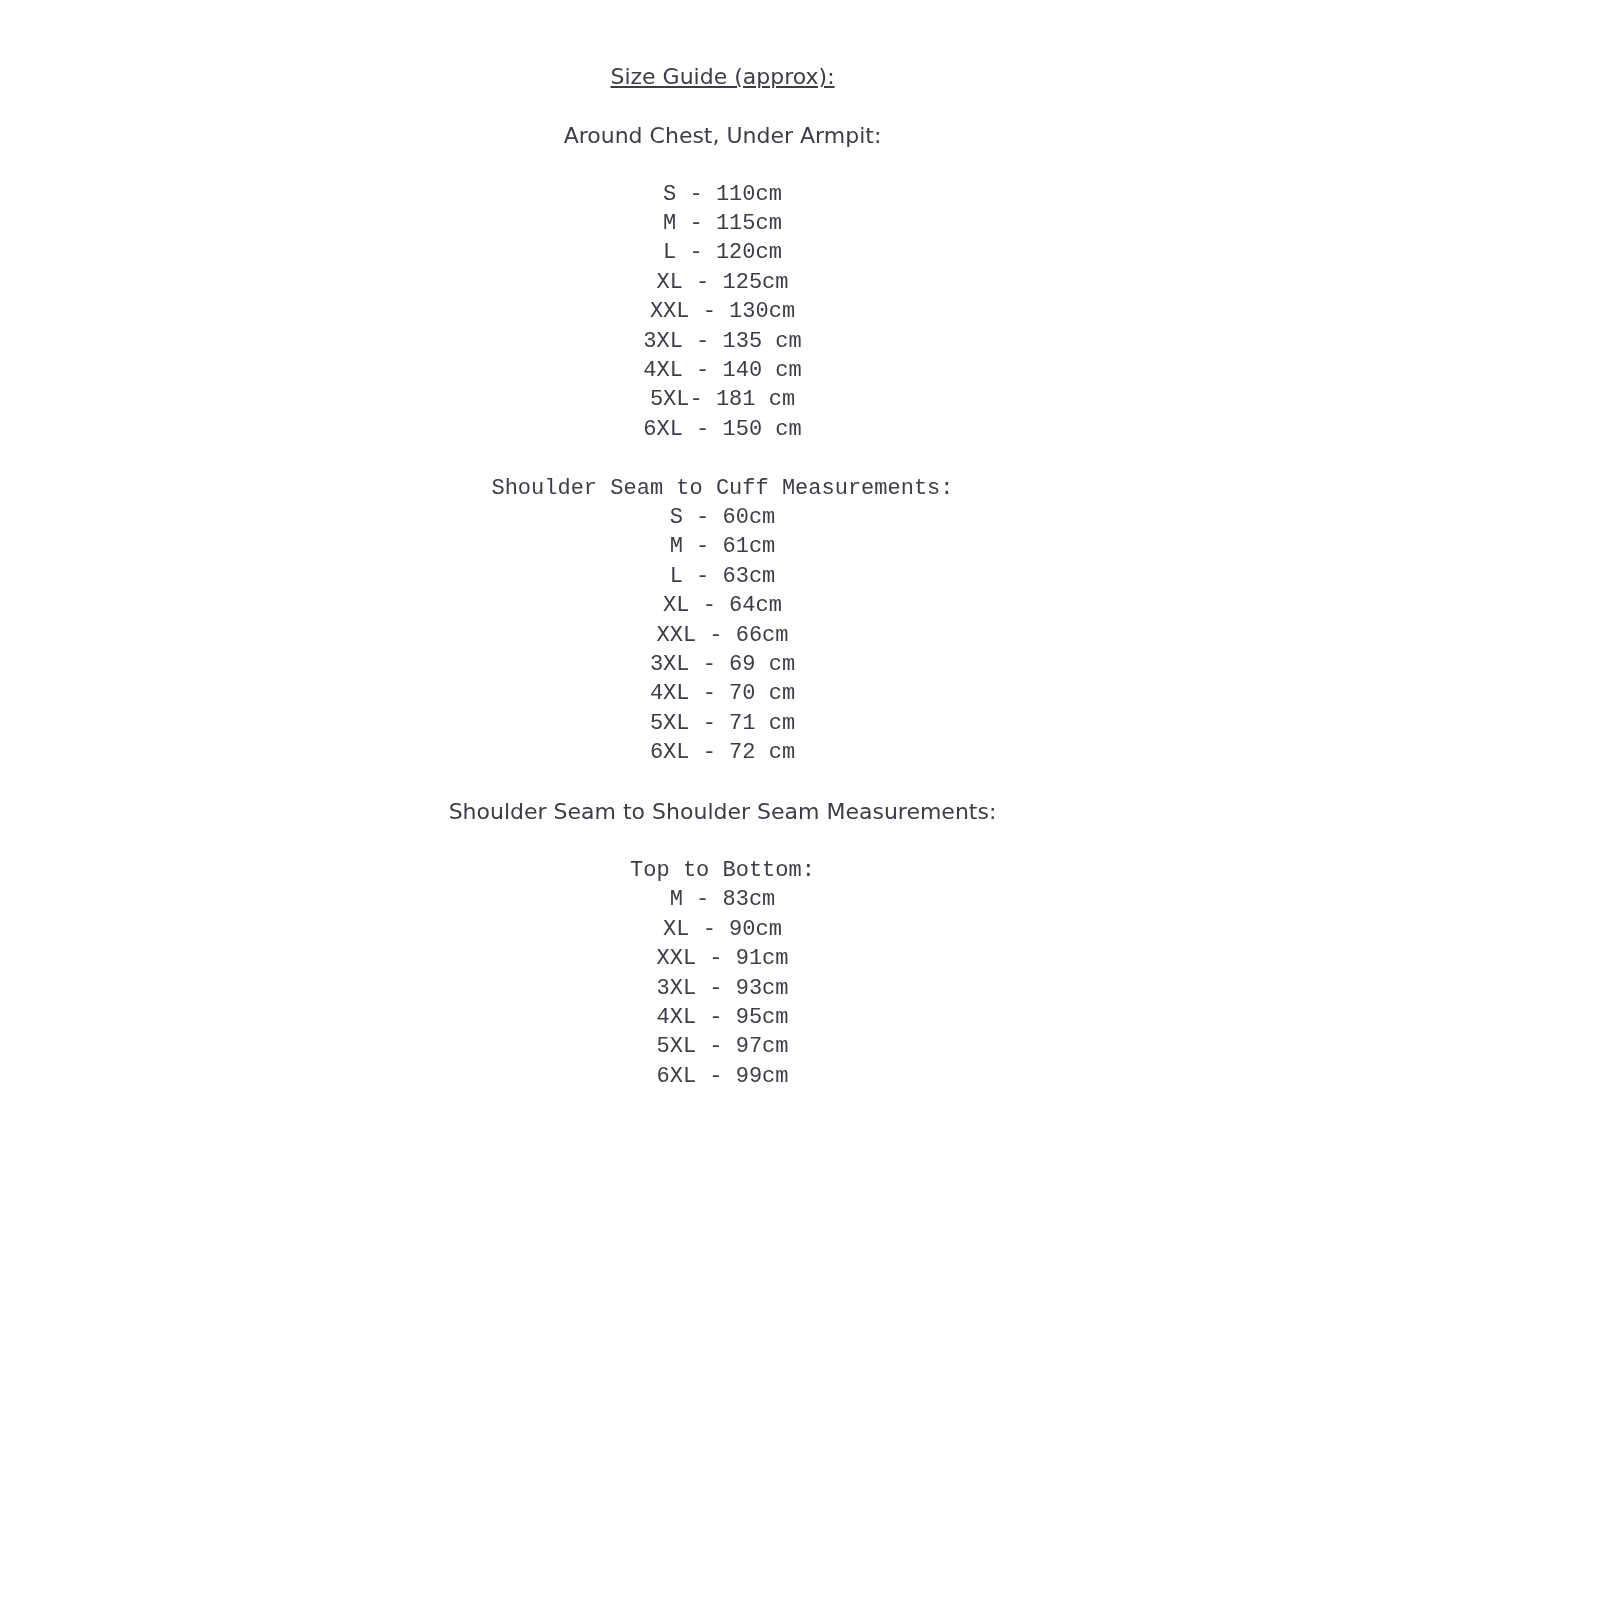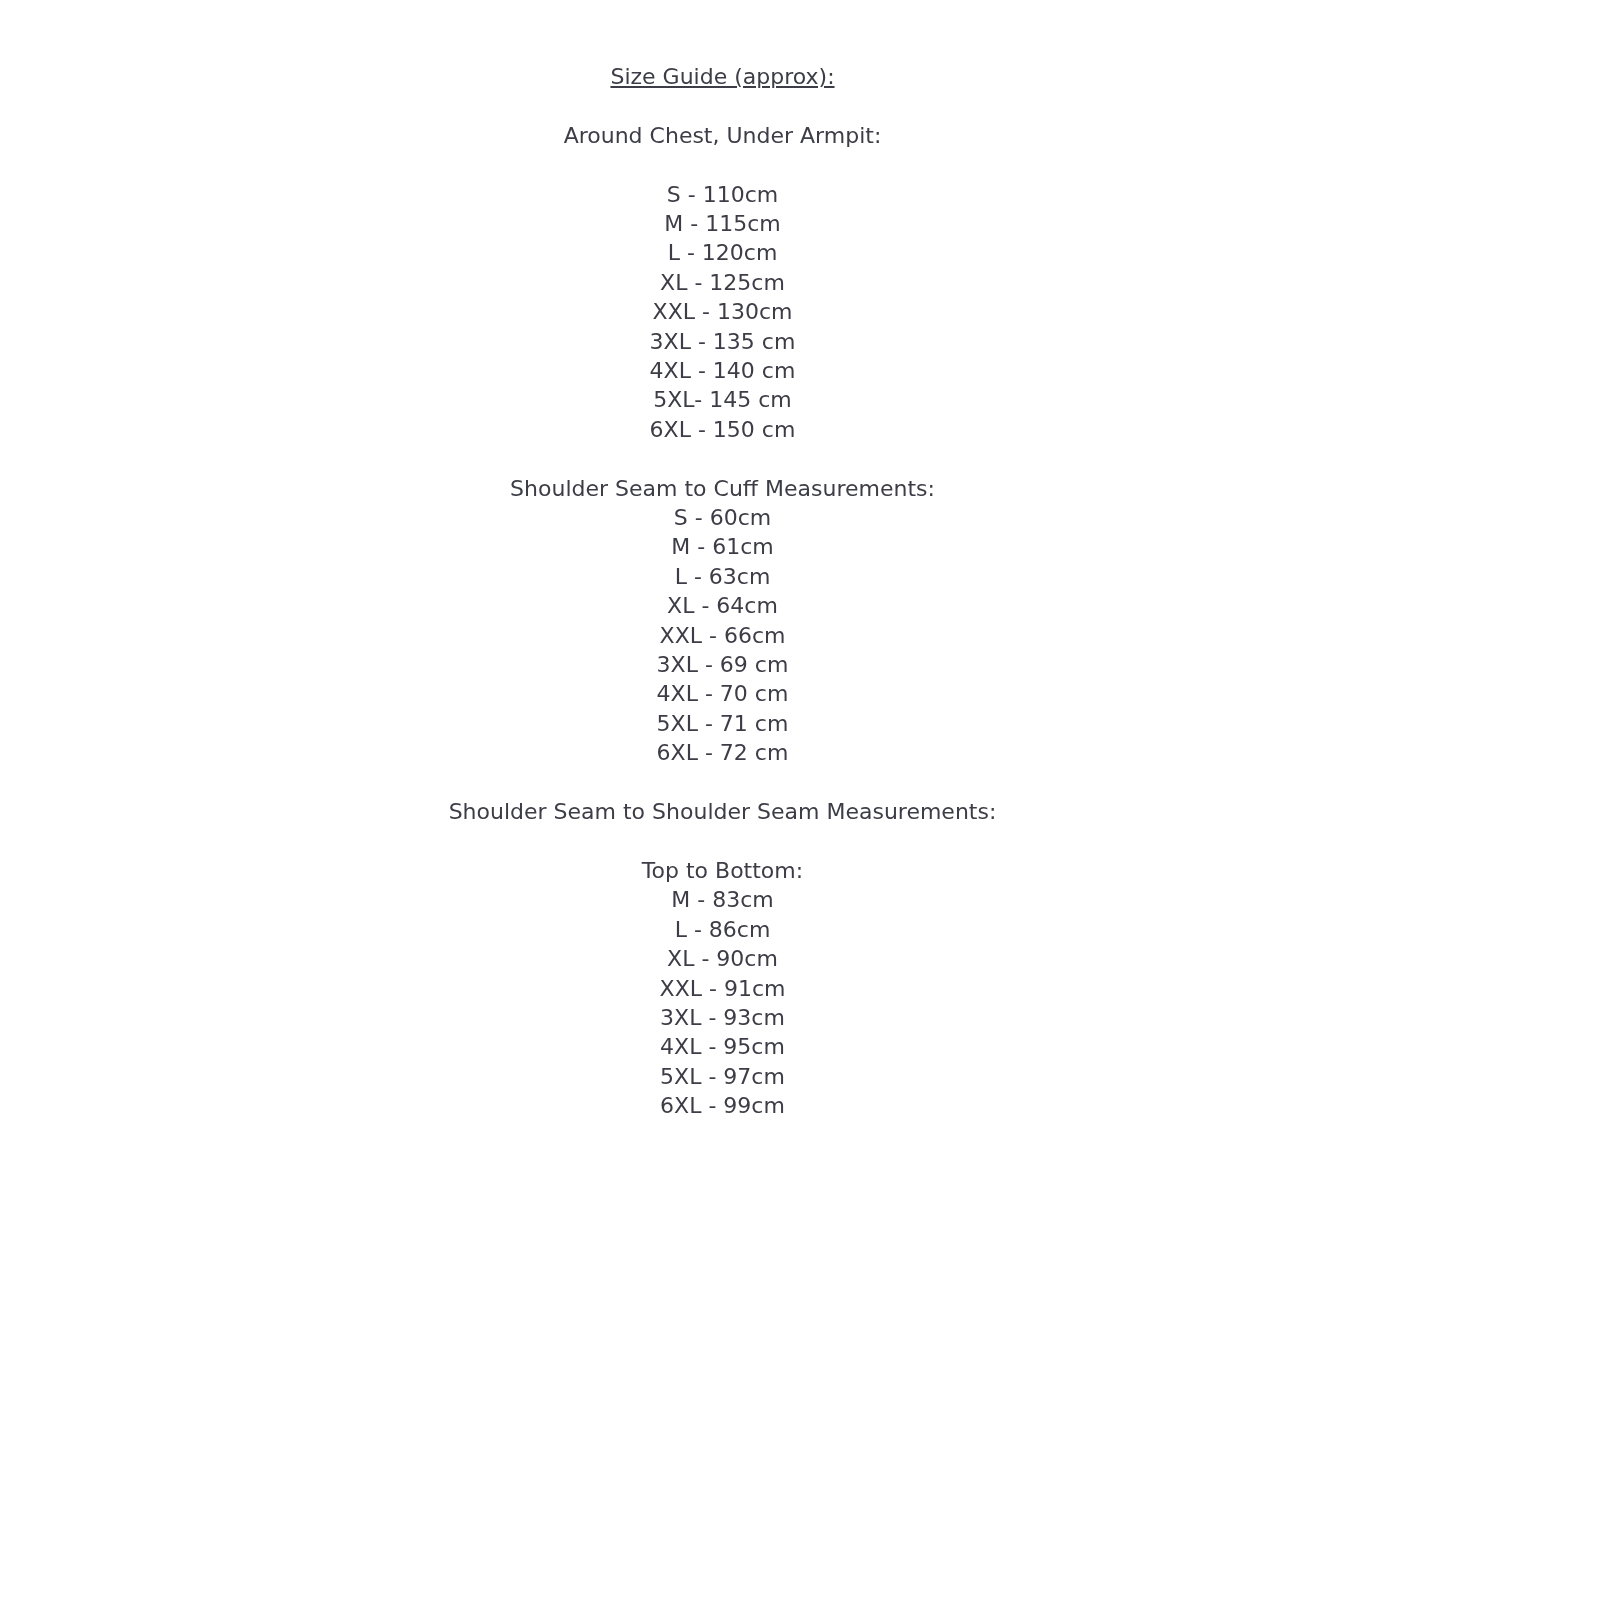--- a/index.html
+++ b/index.html
@@ -26,20 +26,21 @@
     margin: 29.4px 0;
   }
   .content p.title-p {
     margin-top: 0;
   }
   .title-text {
     text-decoration: underline;
   }
   .line {
     display: block;
+    font-family: Liberation Mono, monospace;
   }
 </style>
 </head>
 <body>
 
 <div class="content">
 
   <p class="title-p">
     <span class="title-text">Size Guide (approx):</span>
   </p>
@@ -47,21 +48,21 @@
   <p>Around Chest, Under Armpit:</p>
 
   <p>
     <span class="line">S - 110cm</span>
     <span class="line">M - 115cm</span>
     <span class="line">L - 120cm</span>
     <span class="line">XL - 125cm</span>
     <span class="line">XXL - 130cm</span>
     <span class="line">3XL - 135 cm</span>
     <span class="line">4XL - 140 cm</span>
-    <span class="line">5XL- 145 cm</span>
+    <span class="line">5XL- 181 cm</span>
     <span class="line">6XL - 150 cm</span>
   </p>
 
   <p>
     <span class="line">Shoulder Seam to Cuff Measurements:</span>
     <span class="line">S - 60cm</span>
     <span class="line">M - 61cm</span>
     <span class="line">L - 63cm</span>
     <span class="line">XL - 64cm</span>
     <span class="line">XXL - 66cm</span>
@@ -70,21 +71,20 @@
     <span class="line">5XL - 71 cm</span>
     <span class="line">6XL - 72 cm</span>
   </p>
 
   <p>Shoulder Seam to Shoulder Seam Measurements:</p>
 
 
   <p>
     <span class="line">Top to Bottom:</span>
     <span class="line">M - 83cm</span>
-    <span class="line">L - 86cm</span>
     <span class="line">XL - 90cm</span>
     <span class="line">XXL - 91cm</span>
     <span class="line">3XL - 93cm</span>
     <span class="line">4XL - 95cm</span>
     <span class="line">5XL - 97cm</span>
     <span class="line">6XL - 99cm</span>
   </p>
 
 </div>
 

